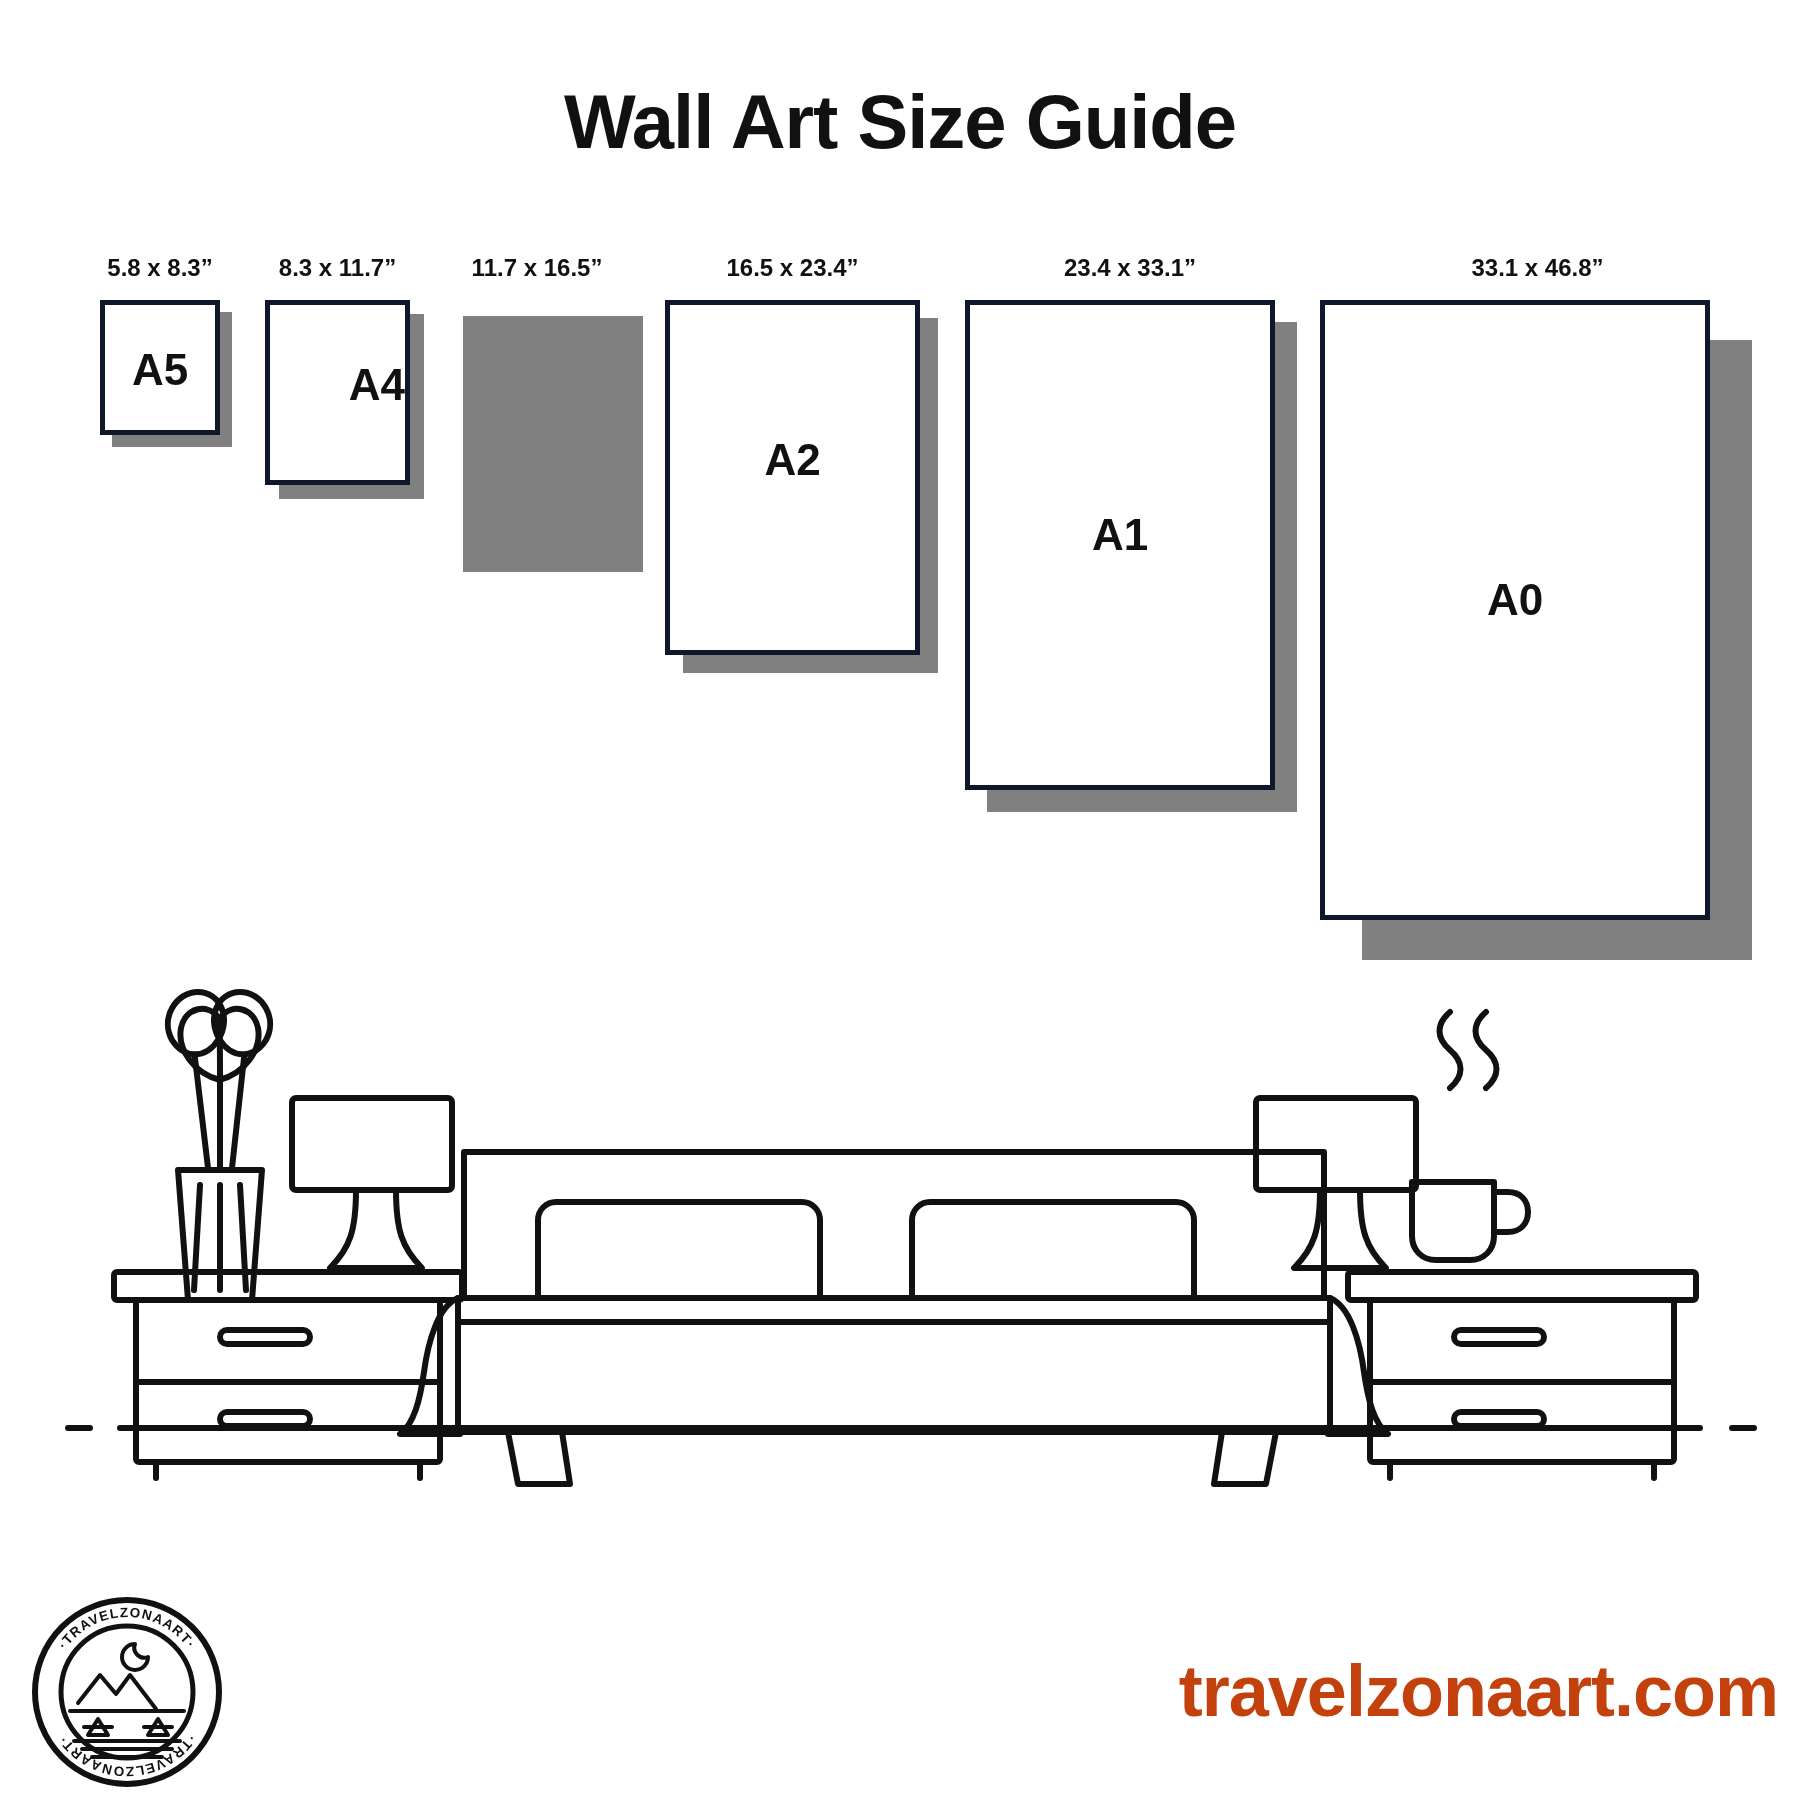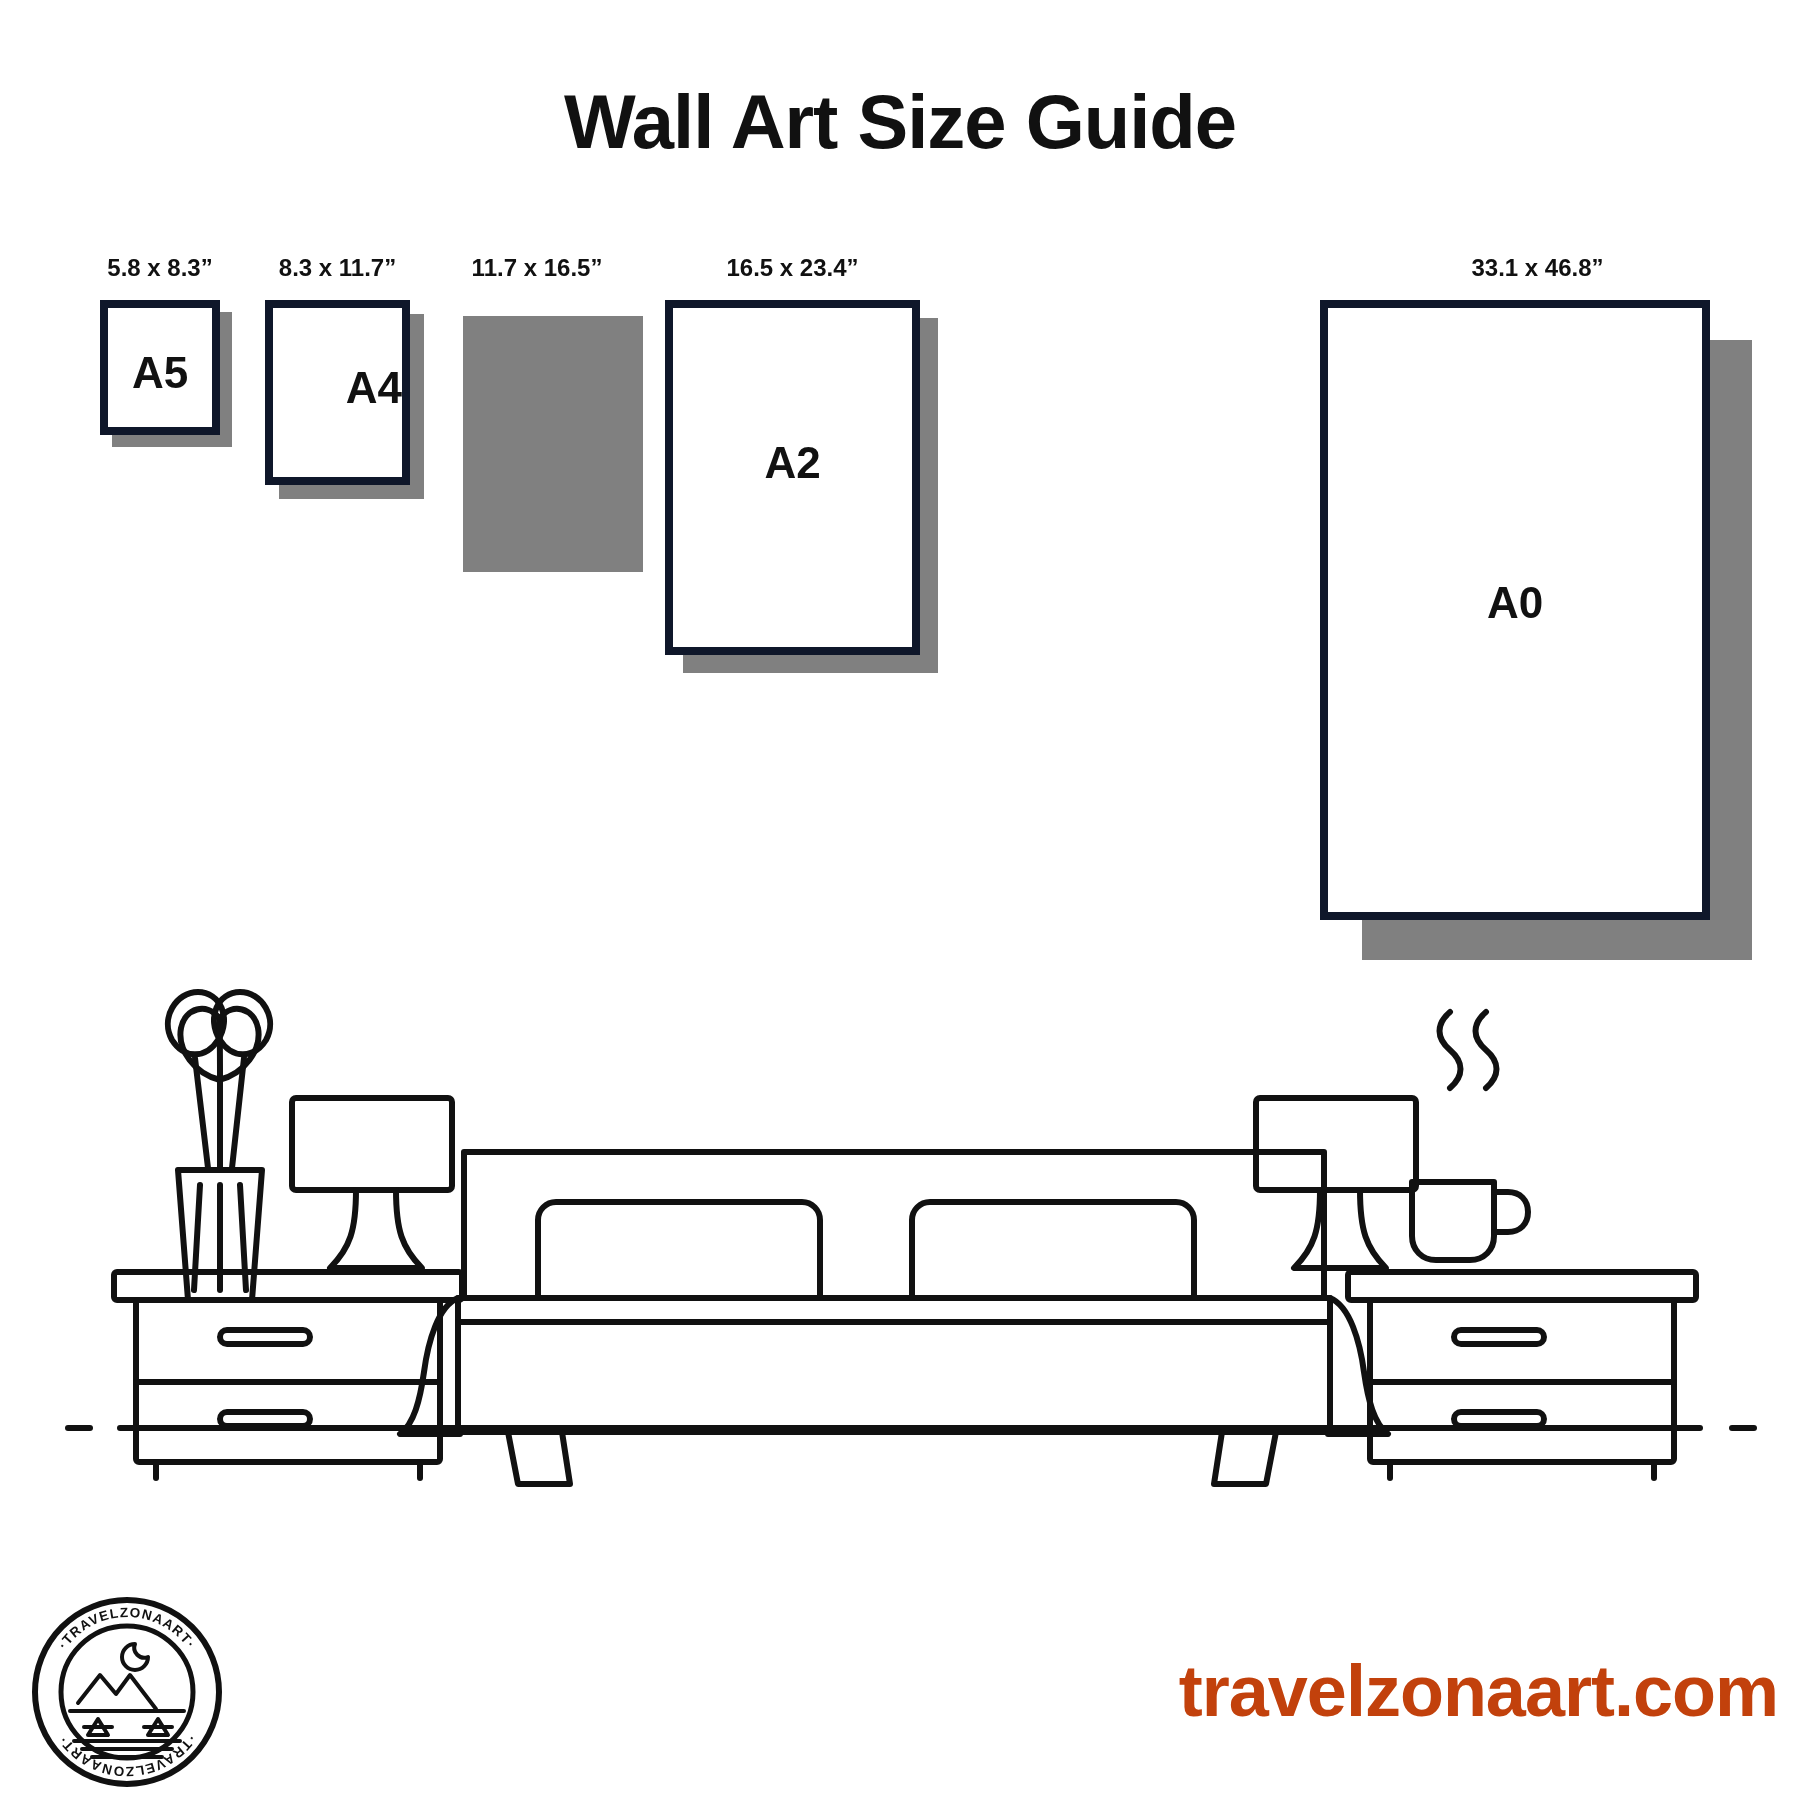--- a/index.html
+++ b/index.html
@@ -49,21 +49,21 @@
     color: #111111;
     white-space: nowrap;
   }
   .frame-shadow {
     position: absolute;
     background: #808080;
   }
   .frame-box {
     position: absolute;
     background: #ffffff;
-    border: 8px solid #0f172a;
+    border: 5px solid #0f172a;
     box-sizing: border-box;
   }
   .frame-name {
     position: absolute;
     left: 0;
     width: 100%;
     text-align: center;
     font-size: 44px;
     font-weight: bold;
     color: #111111;
@@ -126,20 +126,27 @@
   </div>
 
   <div class="frame-group" style="left:665px; top:300px; width:255px; height:380px;">
     <div class="frame-label" style="top:-46px;">16.5 x 23.4”</div>
     <div class="frame-shadow" style="left:18px; top:18px; width:255px; height:355px;"></div>
     <div class="frame-box" style="left:0; top:0; width:255px; height:355px;">
       <div class="frame-name" style="top:130px;">A2</div>
     </div>
   </div>
 
+  <div class="frame-group" style="left:965px; top:300px; width:330px; height:520px;">
+    <div class="frame-label" style="top:-46px;">23.4 x 33.1”</div>
+    <div class="frame-shadow" style="left:22px; top:22px; width:310px; height:490px;"></div>
+    <div class="frame-box" style="left:0; top:0; width:310px; height:490px;">
+      <div class="frame-name" style="top:205px;">A1</div>
+    </div>
+  </div>
 
   <div class="frame-group" style="left:1320px; top:300px; width:420px; height:660px;padding-left:15px;">
     <div class="frame-label" style="top:-46px;">33.1 x 46.8”</div>
     <div class="frame-shadow" style="left:42px; top:40px; width:390px; height:620px;"></div>
     <div class="frame-box" style="left:0; top:0; width:390px; height:620px;">
       <div class="frame-name" style="top:270px;">A0</div>
     </div>
   </div>
 
 </div>

